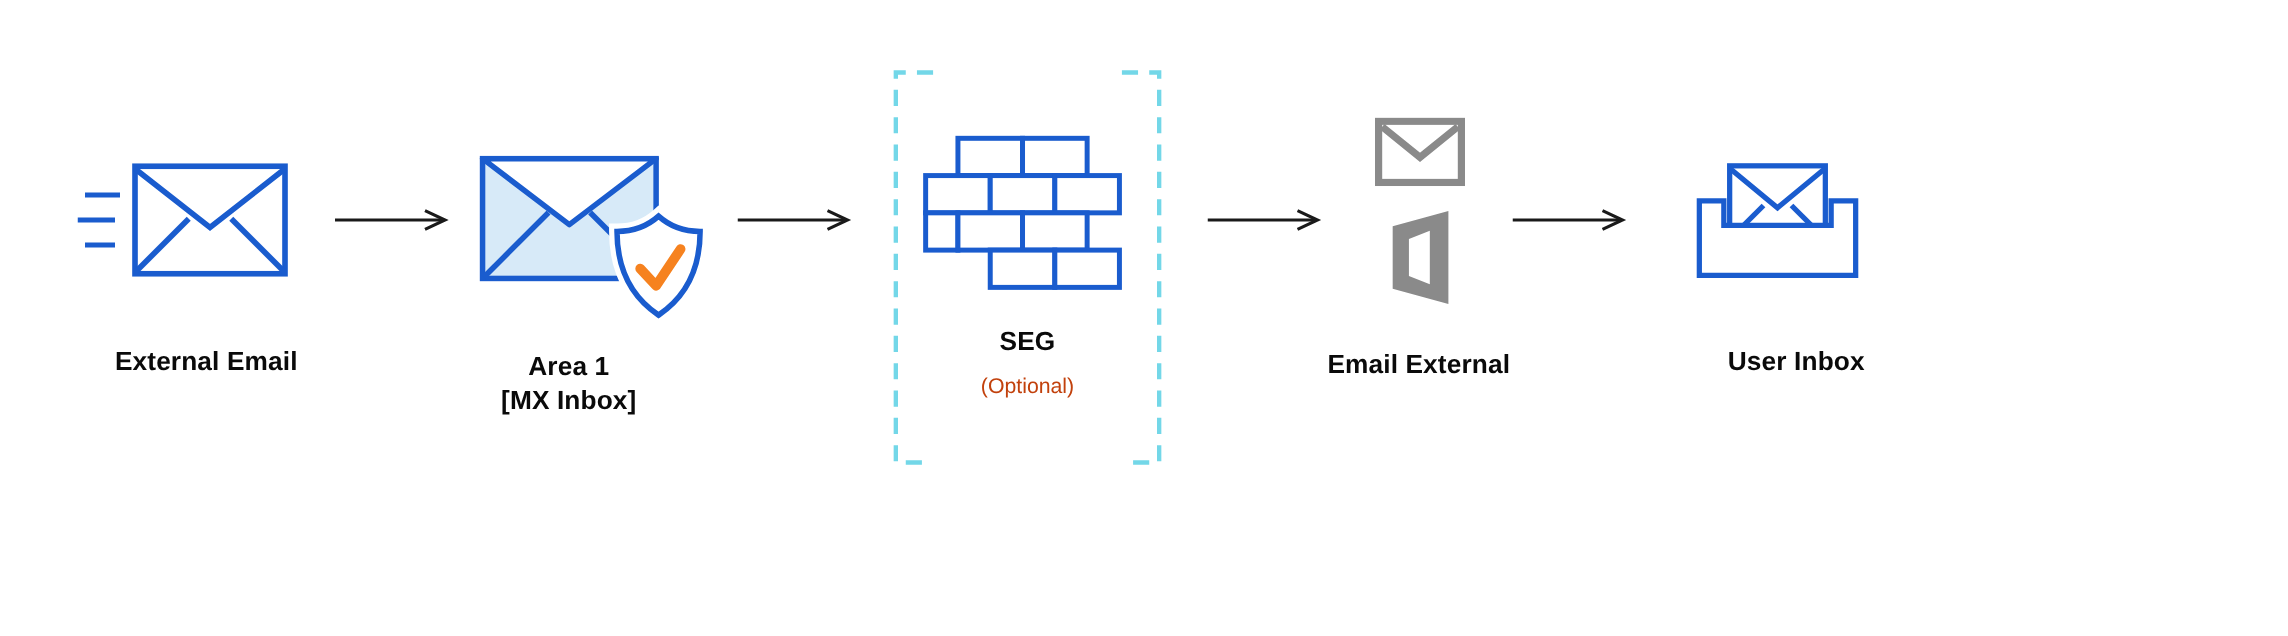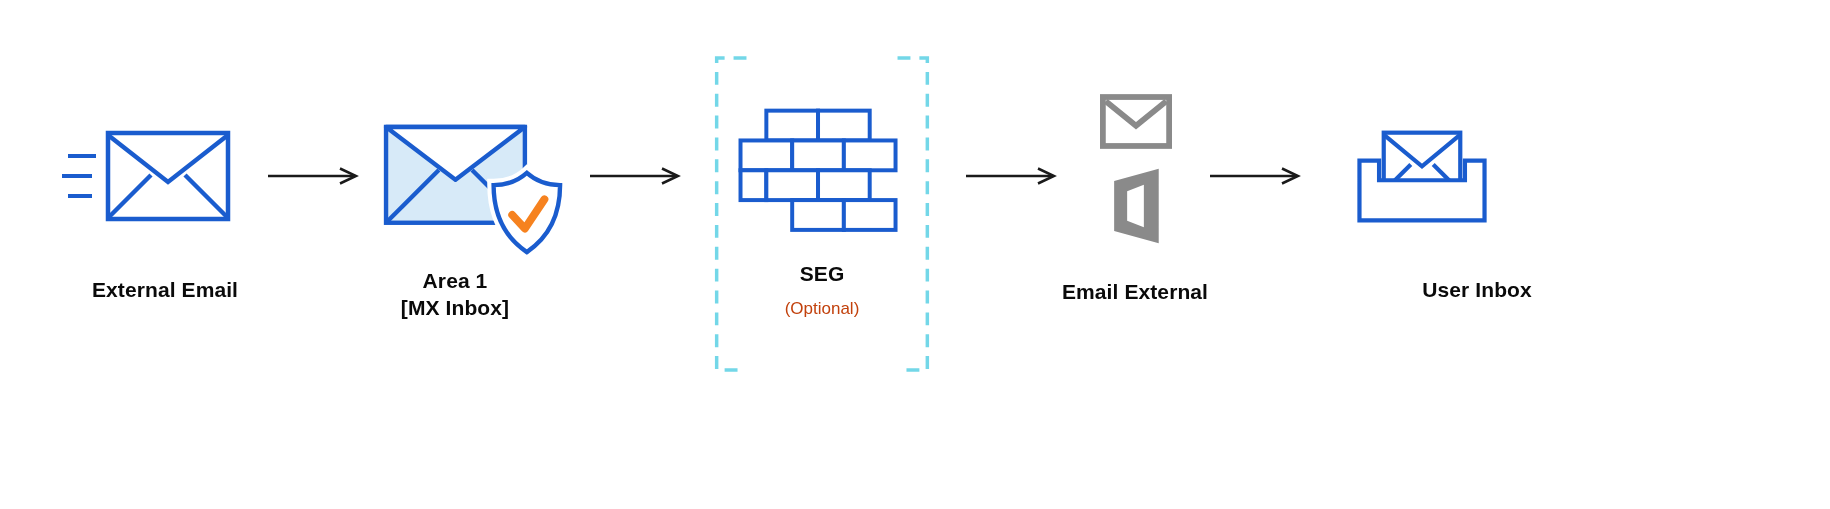--- a/index.html
+++ b/index.html
@@ -67,21 +67,21 @@
       <path d="M3,3 L74,57 L145,3 Z" fill="#FFFFFF" stroke="#1A5CCE" stroke-width="4.5" stroke-linejoin="round"></path>
       <path d="M4,100 L57,47" stroke="#1A5CCE" stroke-width="4.5" fill="none"></path>
       <path d="M144,100 L91,47" stroke="#1A5CCE" stroke-width="4.5" fill="none"></path>
     </g>
     <g>
       <path d="M147,50 C157,59 168,62.5 181,62.5 C181,92 170,115.5 147,131 C124,115.5 113,92 113,62.5 C126,62.5 137,59 147,50 Z" fill="#FFFFFF" stroke="#FFFFFF" stroke-width="13"></path>
       <path d="M147,50 C157,59 168,62.5 181,62.5 C181,92 170,115.5 147,131 C124,115.5 113,92 113,62.5 C126,62.5 137,59 147,50 Z" fill="#FFFFFF" stroke="#1A5CCE" stroke-width="4.5"></path>
       <path d="M132,93 L145,107 L165,77" fill="none" stroke="#F6821F" stroke-width="8" stroke-linecap="round" stroke-linejoin="round"></path>
     </g>
   </svg>
-  <div class="label" style="left:330px; top:267px; width:250px;">
+  <div class="label" style="left:330px; top:280px; width:250px;">
     <div>Area 1</div>
     <div>[MX Inbox]</div>
   </div>
 
   <svg class="abs" style="left:590px; top:166px;" width="92" height="20" viewBox="0 0 92 20">
     <g stroke="#1A1A1A" stroke-width="2.5" fill="none">
       <line x1="0" y1="10" x2="86" y2="10"></line>
       <path d="M72,2.5 L88,10 L72,17.5"></path>
     </g>
   </svg>
@@ -134,15 +134,15 @@
 
   <svg class="abs" style="left:1352px; top:128px;" width="140" height="98" viewBox="0 0 150 105">
     <g stroke="#1A5CCE" stroke-width="4.5" fill="none">
       <rect x="34" y="5" width="82" height="62" fill="#FFFFFF"></rect>
       <path d="M34,7 L75,41 L116,7"></path>
       <path d="M35,67 L63,39"></path>
       <path d="M115,67 L87,39"></path>
     </g>
     <path d="M8,35 L8,99 L142,99 L142,35 L121,35 L121,56 L29,56 L29,35 Z" fill="#FFFFFF" stroke="#1A5CCE" stroke-width="4.5" stroke-linejoin="miter"></path>
   </svg>
-  <div class="label" style="left:1352px; top:276px; width:250px;">User Inbox</div>
+  <div class="label" style="left:1312px; top:276px; width:250px;">User Inbox</div>
 
 </div>
 
 </body></html>

